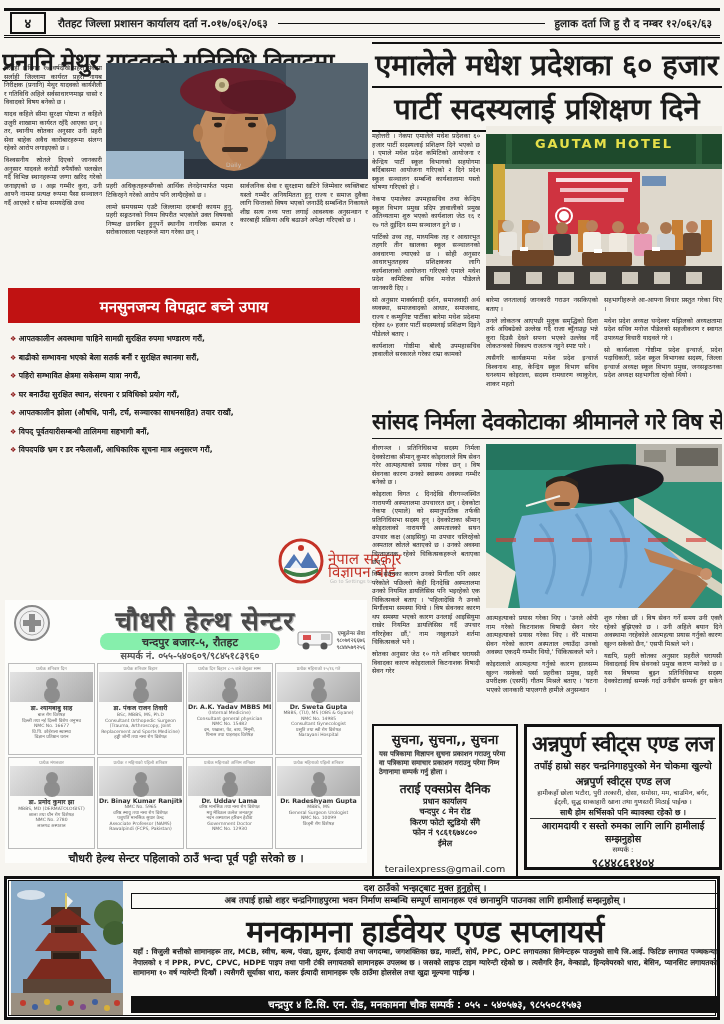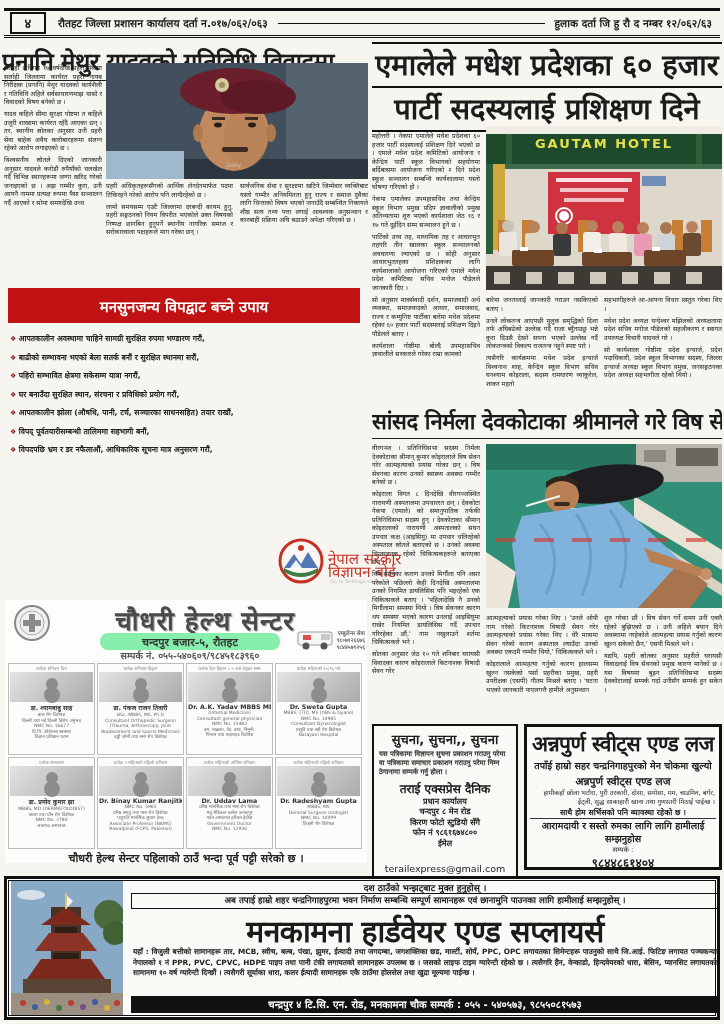--- a/index.html
+++ b/index.html
@@ -60,21 +60,21 @@
   .adbox { border:2.5px solid #111; background:#fbfaf6; }
   .su-title { font-weight:bold; font-size:13px; text-align:center; margin-top:4px; }
   .su-body { font-size:6.8px; font-weight:bold; padding:2px 5px; line-height:1.35; color:#333; }
   .su-name { font-weight:bold; font-size:12px; text-align:center; }
   .su-line { font-weight:bold; font-size:8px; text-align:center; line-height:10.5px; }
   .su-email { font-size:9.5px; text-align:center; margin-top:14px; }
 
   .an-title { font-weight:bold; font-size:21px; text-align:center; white-space:nowrap; overflow:hidden; margin-top:2px; letter-spacing:-0.5px; }
   .an-sub { font-weight:bold; font-size:9.5px; text-align:center; margin-top:2px; }
   .an-mid { font-weight:bold; font-size:10.5px; text-align:center; margin-top:2px; }
-  .an-body { font-size:6.6px; text-align:right; padding:1px 4px; line-height:1.3; }
+  .an-body { font-size:6.6px; text-align:center; padding:1px 4px; line-height:1.3; }
   .an-line1 { font-weight:bold; font-size:7.8px; text-align:center; }
   .an-line2 { font-weight:bold; font-size:9.5px; text-align:center; border-top:1px solid #333; margin:1px 3px 0 3px; }
   .an-contact { font-size:7px; text-align:center; }
   .an-phone { font-weight:bold; font-size:12px; text-align:center; }
 
   
   .mana { left:4px; top:876px; width:716px; height:144px; border:3px solid #111; box-shadow:inset 0 0 0 1px #fff, inset 0 0 0 2px #111; background:#fbfaf6; }
   .mana-top1 { position:absolute; left:124px; top:2px; width:588px; text-align:center; font-weight:bold; font-size:9px; white-space:nowrap; overflow:hidden; }
   .mana-top2 { position:absolute; left:124px; top:14px; width:588px; height:16px; border:1.5px solid #111; text-align:center; font-weight:bold; font-size:8.6px; line-height:13px; white-space:nowrap; overflow:hidden; }
   .mana-title { position:absolute; left:124px; top:31px; width:588px; text-align:center; font-weight:bold; font-size:30px; white-space:nowrap; overflow:hidden; letter-spacing:-0.5px; }

